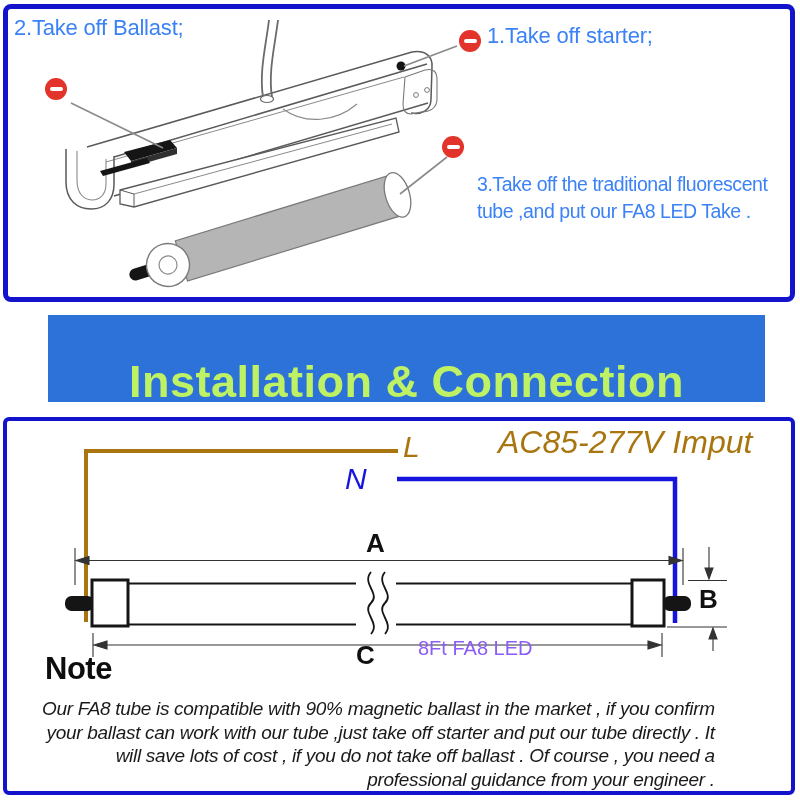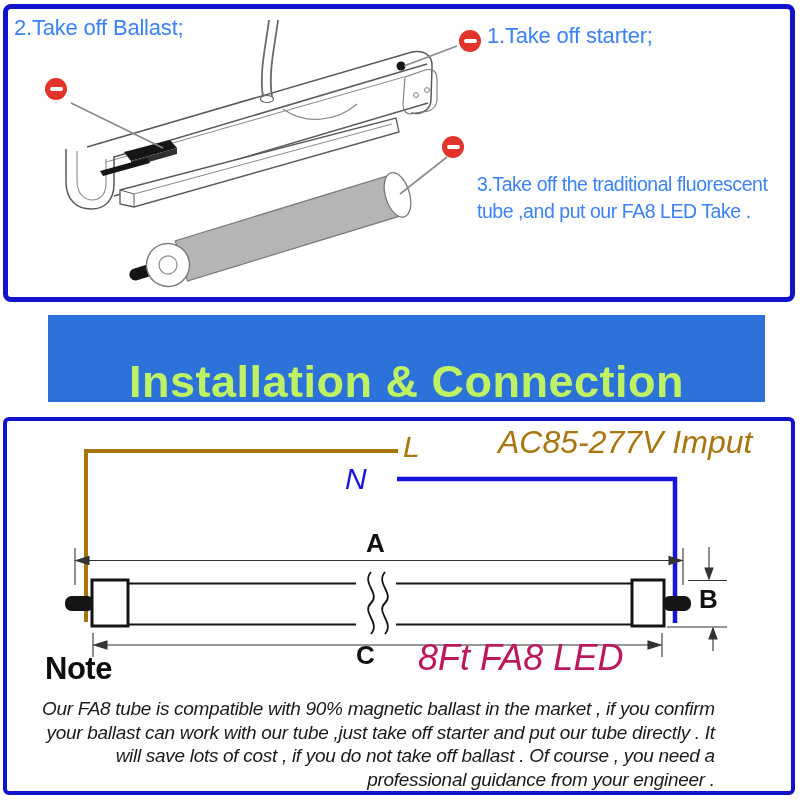--- a/index.html
+++ b/index.html
@@ -17,21 +17,21 @@
   .step3{font-size:19.5px;letter-spacing:-0.45px;line-height:27px;}
   
   .no-icon{position:absolute;width:22px;height:22px;border-radius:50%;background:#e2342a;
            display:flex;align-items:center;justify-content:center;}
   .no-icon .bar{width:13px;height:4.5px;background:#ffffff;border-radius:2px;display:block;}
   
   .wl{position:absolute;font-style:italic;font-size:30px;color:#a8750f;white-space:nowrap;}
   .wi{position:absolute;font-style:italic;font-size:32px;color:#a8750f;white-space:nowrap;}
   .wn{position:absolute;font-style:italic;font-size:30px;color:#1515dd;white-space:nowrap;}
   .dim{position:absolute;font-size:26px;font-weight:bold;color:#111;white-space:nowrap;}
-  .tube-label{position:absolute;font-style:italic;font-size:36px;color:#be185d;white-space:nowrap;}
+  .tube-label{position:absolute;font-size:20px;color:#8b5cf6;white-space:nowrap;}
   .note-h{position:absolute;font-size:31px;font-weight:bold;color:#0d0d0d;letter-spacing:-0.5px;}
   .note-p{position:absolute;left:42px;top:697px;font-style:italic;font-size:19px;
           letter-spacing:-0.3px;line-height:23.5px;color:#1a1a1a;}
   .note-p div{white-space:nowrap;text-align:right;}
   svg{position:absolute;left:0;}
 </style>
 </head>
 <body>
 
 <div class="page">

